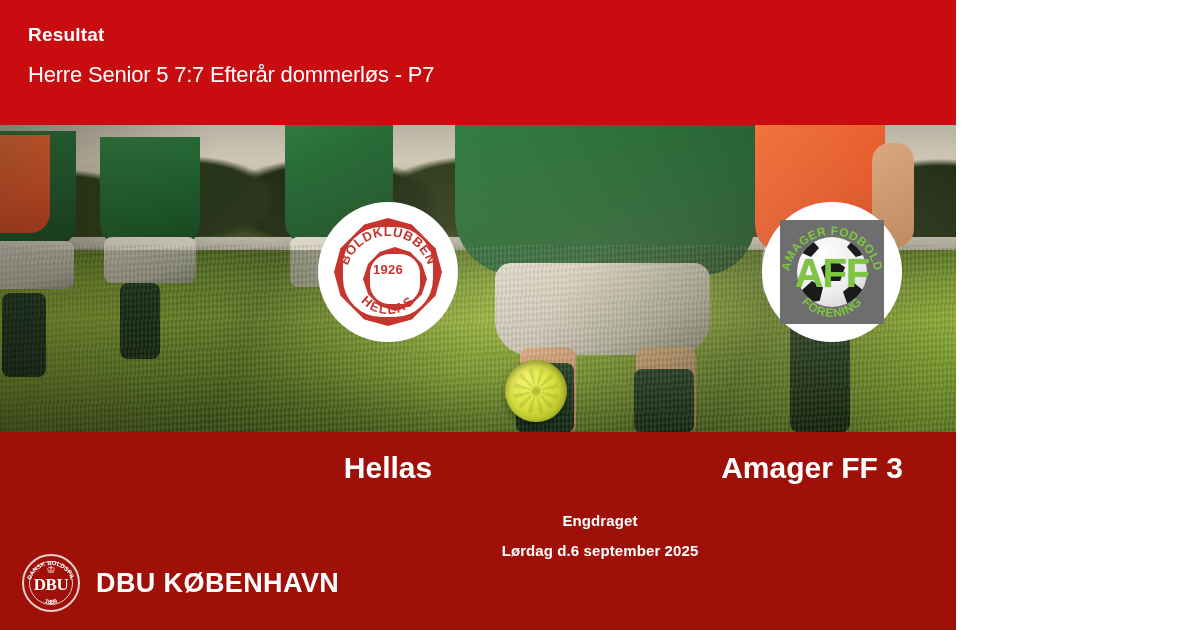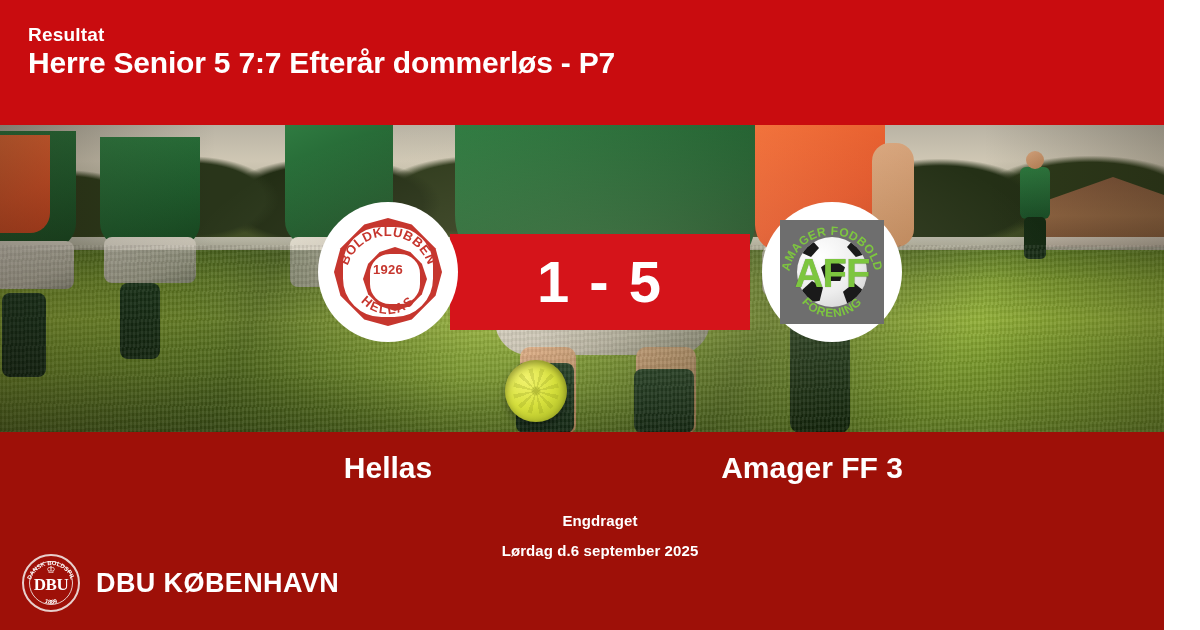--- a/index.html
+++ b/index.html
@@ -8,21 +8,21 @@
     background: #ffffff;
   }
   body {
     width: 1200px;
     height: 630px;
     font-family: "Liberation Sans", sans-serif;
     overflow: hidden;
   }
   .card {
     position: relative;
-    width: 1164px;
+    width: 956px;
     height: 630px;
     background: #9E1008;
     overflow: hidden;
   }
 
   
   .header {
     position: absolute;
     left: 0; top: 0;
     width: 1200px;
@@ -32,22 +32,23 @@
     padding: 24px 0 0 28px;
   }
   .header-kicker {
     font-size: 19px;
     font-weight: bold;
     color: #ffffff;
     letter-spacing: .2px;
     line-height: 22px;
   }
   .header-title {
-    font-size: 30px;
-    font-weight: bold;
+    margin-top: 12px;
+    font-size: 22px;
+    font-weight: normal;
     color: #ffffff;
     letter-spacing: -.2px;
     line-height: 34px;
     white-space: nowrap;
   }
 
   
   .photo {
     position: absolute;
     left: 0; top: 125px;
@@ -400,23 +401,20 @@
     <div class="pl po-short shorts-white"></div>
     <div class="pl po-leg"></div>
 
     <div class="photo-grass-shade"></div>
     <div class="photo-grain"></div>
     <div class="photo-vignette"></div>
   </div>
 
   <div class="ball"></div>
 
-  <div class="score-bar">
-    <div class="score-text">1 - 5</div>
-  </div>
 
   <div class="badge badge-home">
     <div class="hellas">
       <div class="hellas-ring"></div>
       <div class="hellas-inner"></div>
       <svg class="arc-text" viewBox="0 0 112 112">
         <defs>
           <path id="hTop" d="M 14,62 A 42,42 0 0 1 98,62" fill="none"></path>
           <path id="hBot" d="M 20,62 A 36,36 0 0 0 92,62" fill="none"></path>
         </defs>

